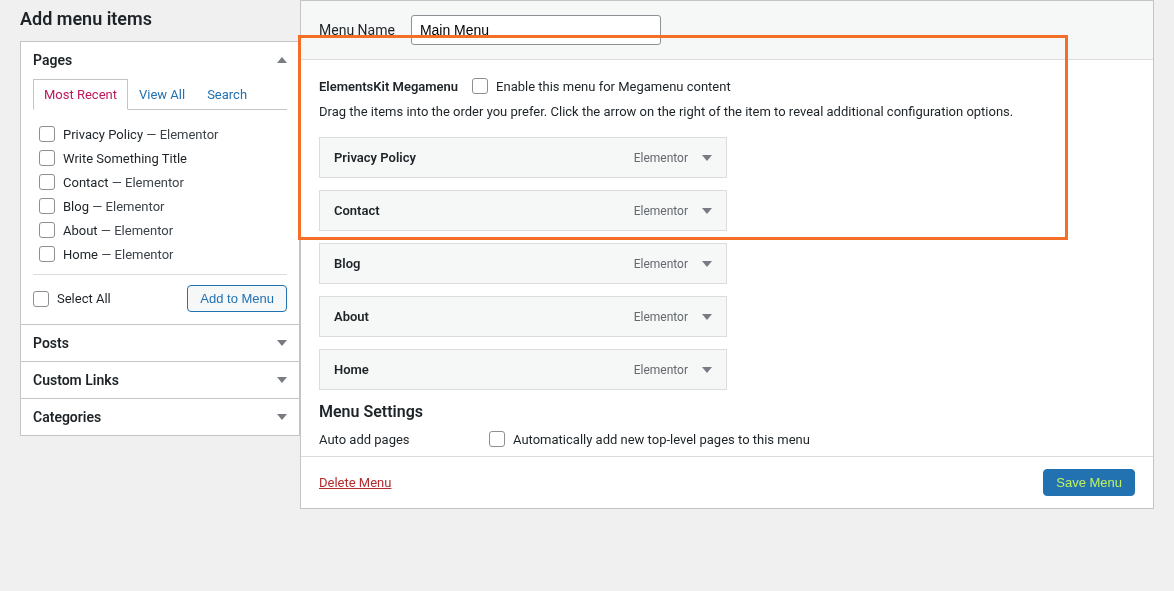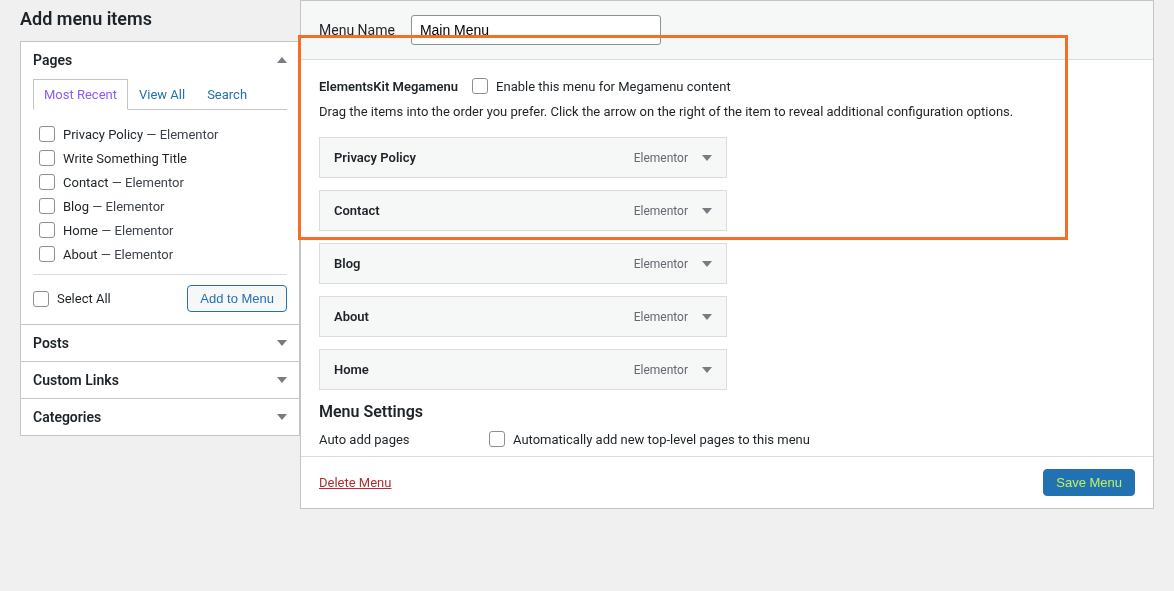--- a/index.html
+++ b/index.html
@@ -24,21 +24,21 @@
       padding: 10px 12px; cursor: pointer; font-weight: 600; font-size: 14px;
     }
     .triangle-down { width: 0; height: 0; border-left: 5px solid transparent; border-right: 5px solid transparent; border-top: 6px solid #787c82; }
     .triangle-up { width: 0; height: 0; border-left: 5px solid transparent; border-right: 5px solid transparent; border-bottom: 6px solid #787c82; }
     .postbox-body { padding: 0 12px 12px 12px; }
     .tabs { display: flex; border-bottom: 1px solid #c3c4c7; margin-bottom: 8px; }
     .tab {
       padding: 7px 10px; font-size: 13px; color: #2271b1; cursor: pointer;
       border: 1px solid transparent; border-bottom: none; position: relative; top: 1px;
     }
-    .tab.active { border-color: #c3c4c7; background: #fff; color: #8b5cf6; font-weight: 400; border-bottom: 1px solid #fff; }
+    .tab.active { border-color: #c3c4c7; background: #fff; color: #be185d; font-weight: 400; border-bottom: 1px solid #fff; }
     .page-list { padding: 4px 2px 8px 6px; }
     .page-item { display: flex; align-items: center; gap: 8px; padding: 4px 0; font-size: 13px; }
     .cb {
       width: 16px; height: 16px; border: 1px solid #8c8f94; border-radius: 3px;
       background: #fff; flex-shrink: 0; cursor: pointer;
     }
     .cb-label { color: #1d2327; }
     .suffix { color: #3c434a; }
     .controls-row { display: flex; align-items: center; justify-content: space-between; padding-top: 10px; border-top: 1px solid #dcdcde; }
     .btn { border: 1px solid #2271b1; background: #f6f7f7; color: #2271b1; padding: 5px 12px; font-size: 13px; border-radius: 4px; cursor: pointer; }
@@ -110,25 +110,25 @@
             <div class="page-item">
               <span class="cb"></span>
               <span class="cb-label"><span>Contact</span><span class="suffix"> — Elementor</span></span>
             </div>
             <div class="page-item">
               <span class="cb"></span>
               <span class="cb-label"><span>Blog</span><span class="suffix"> — Elementor</span></span>
             </div>
             <div class="page-item">
               <span class="cb"></span>
+              <span class="cb-label"><span>About</span><span class="suffix"> — Elementor</span></span>
+            </div>
+            <div class="page-item">
+              <span class="cb"></span>
               <span class="cb-label"><span>Home</span><span class="suffix"> — Elementor</span></span>
-            </div>
-            <div class="page-item">
-              <span class="cb"></span>
-              <span class="cb-label"><span>About</span><span class="suffix"> — Elementor</span></span>
             </div>
           </div>
           <div class="controls-row">
             <div class="page-item" style="padding:0;">
               <span class="cb"></span>
               <span>Select All</span>
             </div>
             <button class="btn">Add to Menu</button>
           </div>
         </div>

